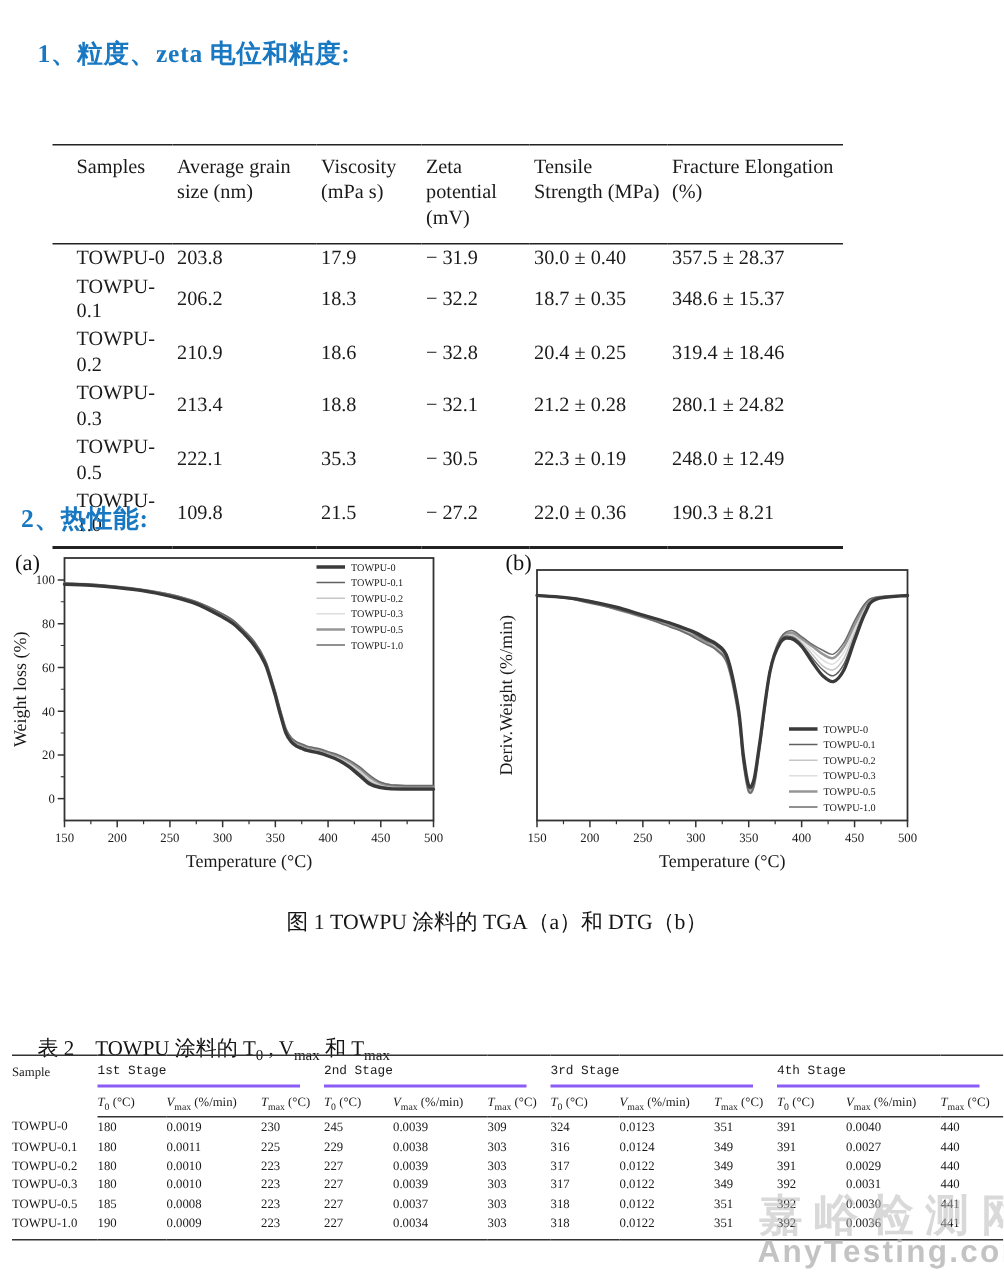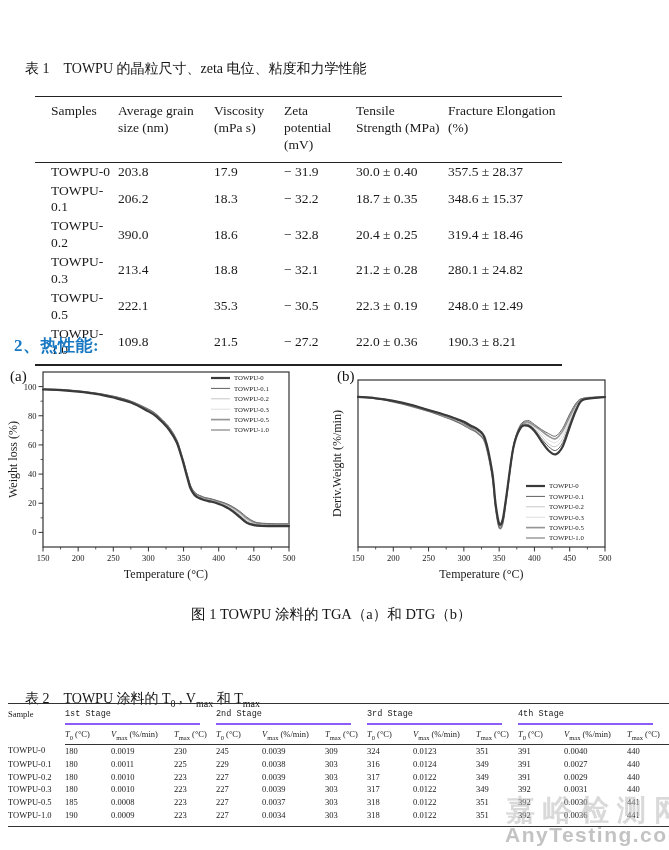--- a/index.html
+++ b/index.html
@@ -42,22 +42,22 @@
   
   .wm1{font-size:29px;font-weight:bold;letter-spacing:8px;color:rgba(185,185,185,.55);white-space:nowrap;}
   .wm2{font-size:21px;font-weight:bold;letter-spacing:1.5px;color:rgba(175,175,175,.75);
        font-family:"Liberation Sans","DejaVu Sans",sans-serif;white-space:nowrap;}
 </style>
 </head>
 <body>
 
 <div class="page">
 
-
-  <div class="abs tab-caption" style="left:25px;top:60px;">表 1　TOWPU 的晶粒尺寸、zeta 电位、粘度和力学性能</div>
+  <div class="abs sec-title" style="left:25px;top:24px;">1、粒度、zeta 电位和粘度:</div>
+
 
   <table id="table1" class="abs" style="left:35px;top:96px;">
     <colgroup>
       <col style="width:80px">
         <col style="width:96px">
         <col style="width:70px">
       <col style="width:72px">
         <col style="width:92px">
         <col style="width:117px">
     </colgroup>
@@ -83,21 +83,21 @@
         <tr>
           <td class="c0">TOWPU-0.1</td>
           <td class="c1">206.2</td>
           <td class="c2">18.3</td>
           <td class="c3">− 32.2</td>
           <td class="c4">18.7 ± 0.35</td>
           <td class="c5">348.6 ± 15.37</td>
         </tr>
         <tr>
           <td class="c0">TOWPU-0.2</td>
-          <td class="c1">390.0</td>
+          <td class="c1">210.9</td>
           <td class="c2">18.6</td>
           <td class="c3">− 32.8</td>
           <td class="c4">20.4 ± 0.25</td>
           <td class="c5">319.4 ± 18.46</td>
         </tr>
         <tr>
           <td class="c0">TOWPU-0.3</td>
           <td class="c1">213.4</td>
           <td class="c2">18.8</td>
           <td class="c3">− 32.1</td>

